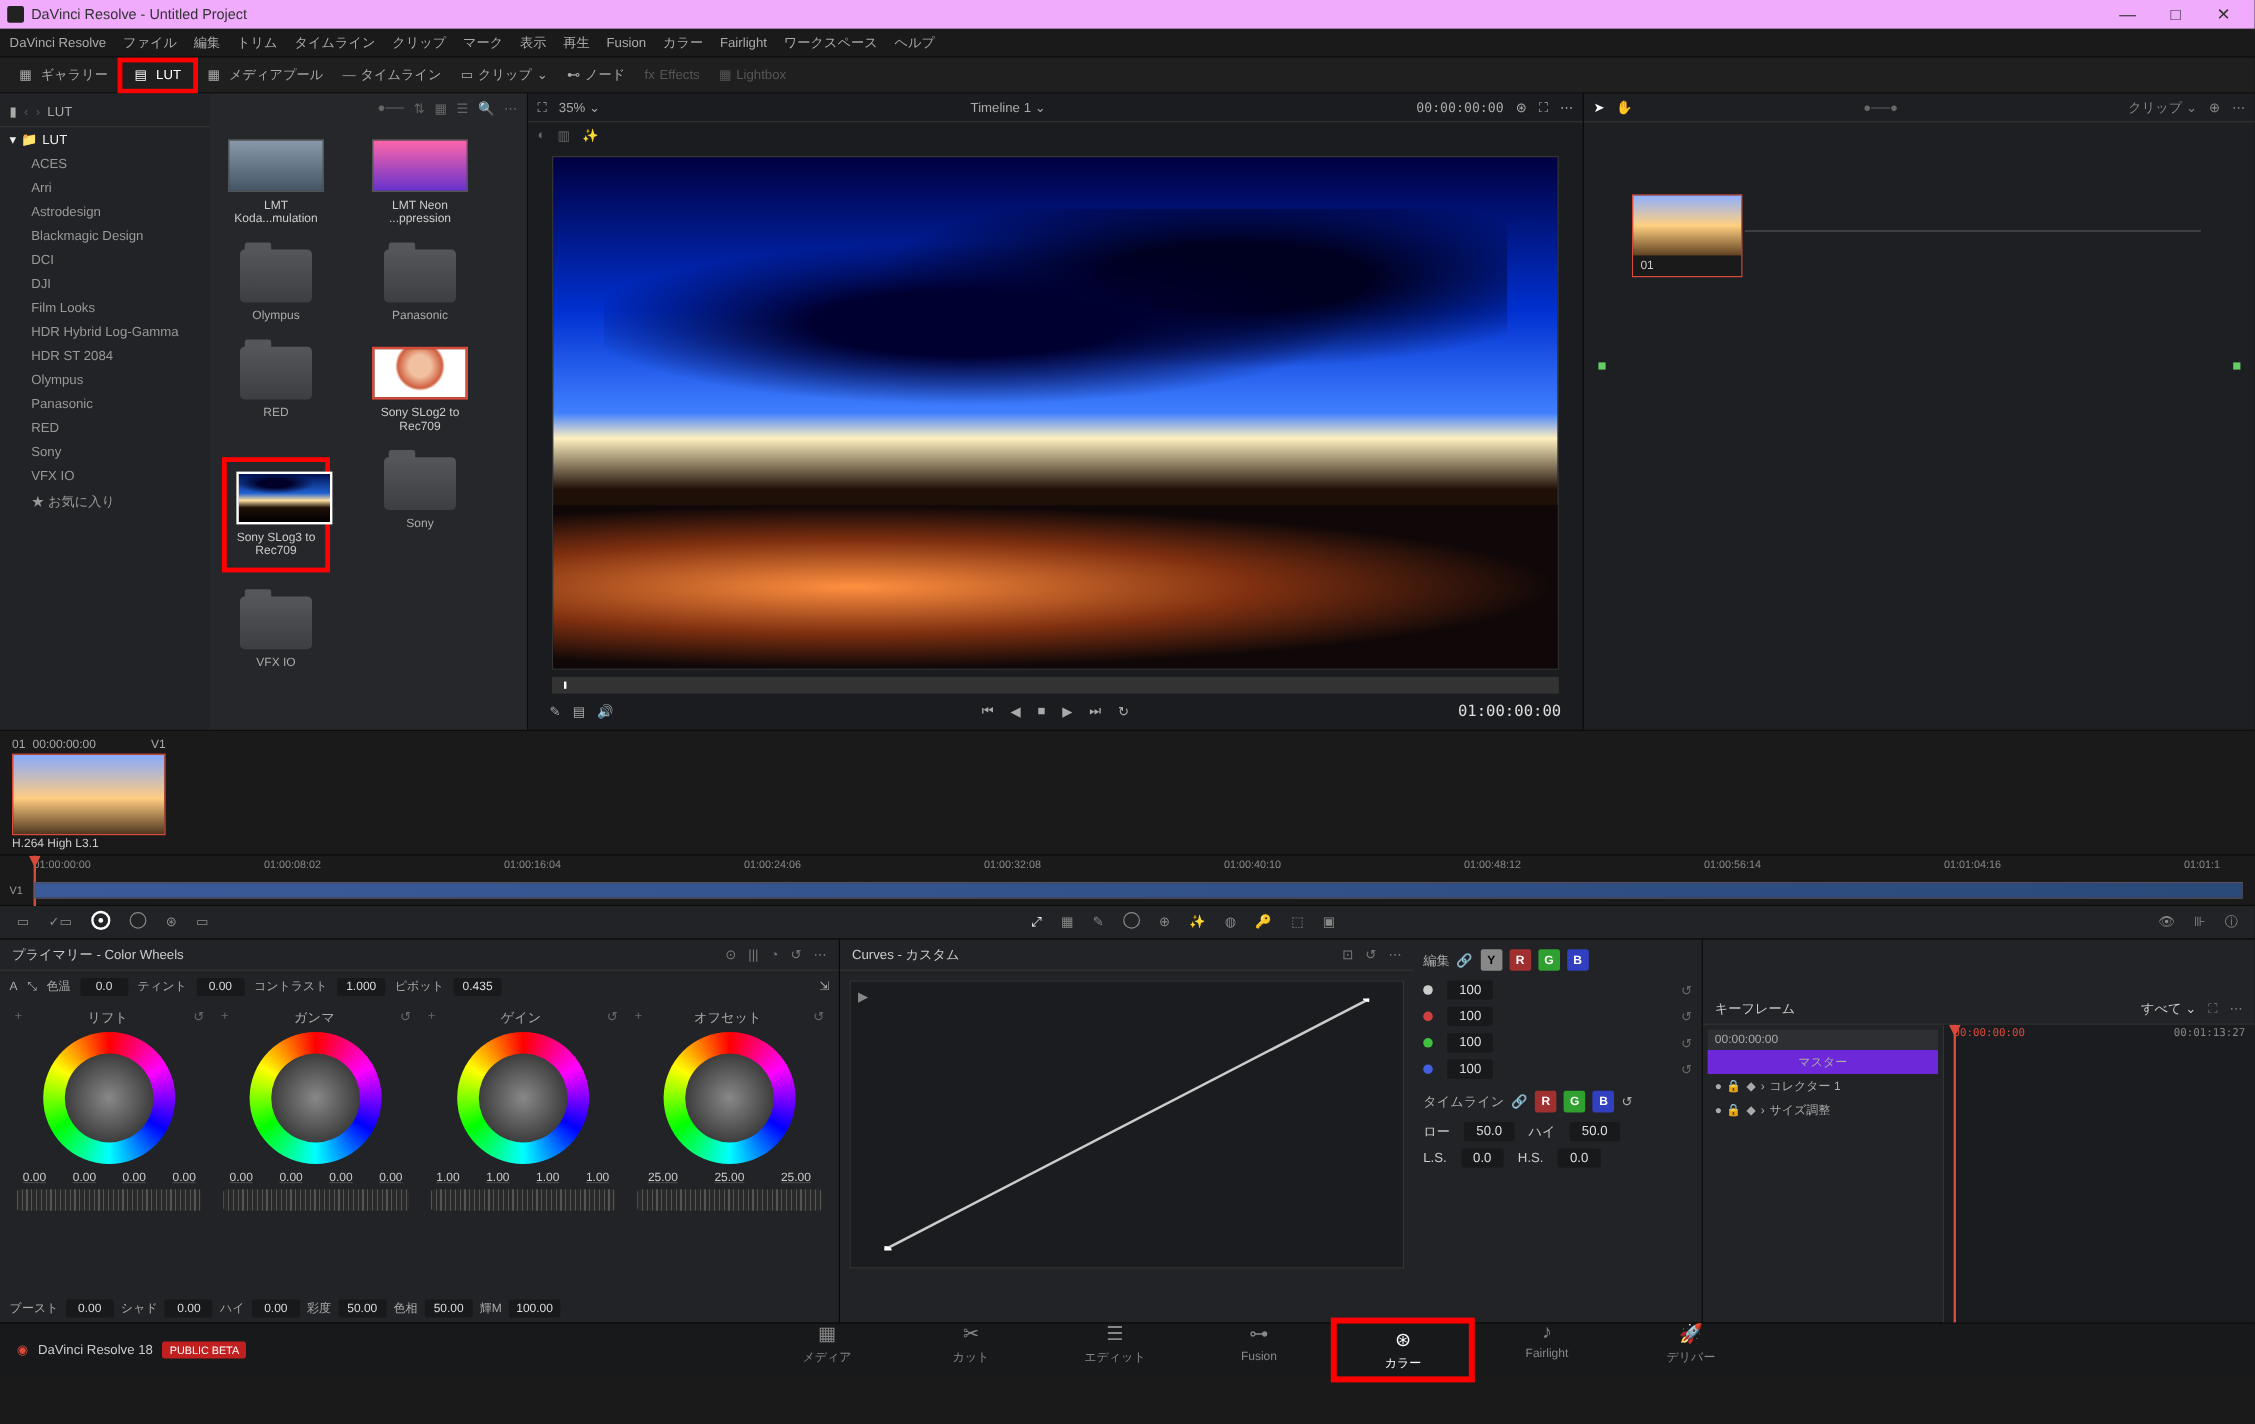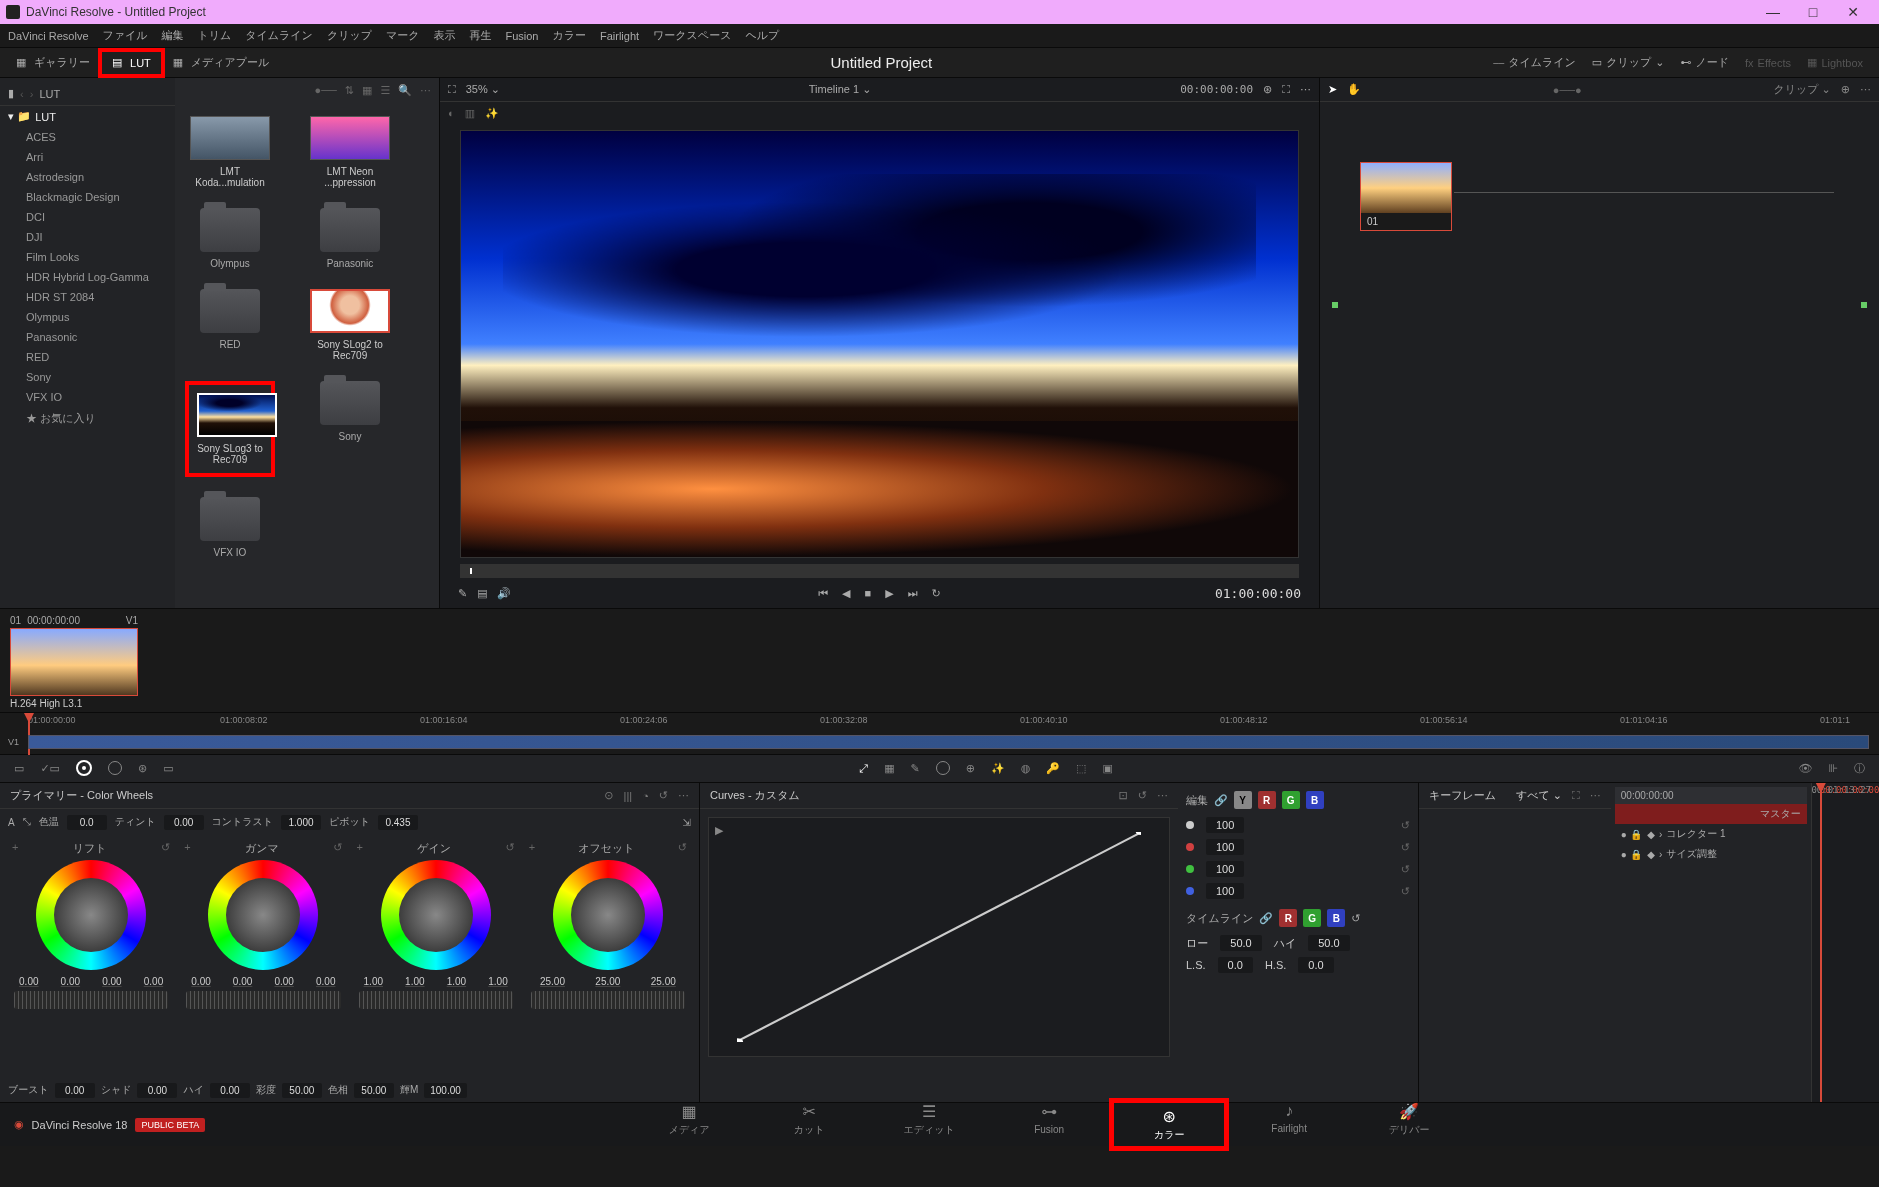--- a/index.html
+++ b/index.html
@@ -110,26 +110,26 @@
 .chbtn { width:18px; height:18px; display:inline-flex; align-items:center; justify-content:center; font-size:10px; font-weight:bold; border-radius:2px; }
 .chbtn.Y { background:#888; color:#000; }
 .chbtn.R { background:#a03030; color:#fff; }
 .chbtn.G { background:#30a030; color:#fff; }
 .chbtn.B { background:#3040c0; color:#fff; }
 .valrow { display:flex; align-items:center; gap:12px; margin-bottom:6px; }
 .valrow .dot { width:8px; height:8px; border-radius:50%; }
 .valrow .num { background:#18191b; padding:2px 10px; border-radius:2px; color:#ddd; }
 .valrow .reset { color:#666; margin-left:auto; }
 
-.keyf { width:460px; display:flex; flex-direction:row; }
+.keyf { width:460px; display:flex; flex-direction:column;margin-top:45px; }
 .keyf-body { flex:1; display:flex; }
 .keyf-tree { width:200px; padding:4px; color:#aaa; font-size:10px; }
 .keyf-tree .kr { padding:3px 6px; display:flex; align-items:center; gap:4px; }
 .keyf-tree .krhdr { background:#2e2f33; font-family:monospace; }
-.keyf-tree .master { background:#7f1d1d; justify-content:flex-end; }
+.keyf-tree .master { background:#6d28d9; justify-content:center; }
 .keyf-tl { flex:1; position:relative; background:#1b1c1f; border-left:1px solid #333; }
 .keyf-ph { position:absolute; left:8px; top:0; width:2px; height:100%; background:#d84a3a; }
 .keyf-ph::before { content:""; position:absolute; top:0; left:-4px; width:10px; height:10px; background:#d84a3a; clip-path:polygon(0 0,100% 0,50% 100%); }
 
 .pagebar { height:44px; background:#18191b; display:flex; align-items:center; border-top:1px solid #0a0a0a; }
 .pagebar .brand { display:flex; align-items:center; gap:8px; padding:0 14px; color:#ccc; }
 .beta { background:#c02020; color:#fff; font-size:9px; padding:2px 6px; border-radius:2px; }
 .pagebar .sp { flex:1; }
 .pagebar .pages { display:flex; gap:0; }
 .page-btn { width:120px; text-align:center; color:#888; padding:4px 0; cursor:default; }
@@ -176,21 +176,20 @@
       <span>ギャラリー</span>
     </div>
   <div class="tb-btn active redbox" style="padding:4px 10px">
       <span class="tb-icon">▤</span>
       <span>LUT</span>
     </div>
   <div class="tb-btn">
       <span class="tb-icon">▦</span>
       <span>メディアプール</span>
     </div>
-  <div class="projtitle">Untitled Project</div>
   <div class="tb-btn">
       <span>⎯⎯</span>
       <span>タイムライン</span>
     </div>
   <div class="tb-btn">
       <span>▭</span>
       <span>クリップ</span>
       <span>⌄</span>
     </div>
   <div class="tb-btn">

